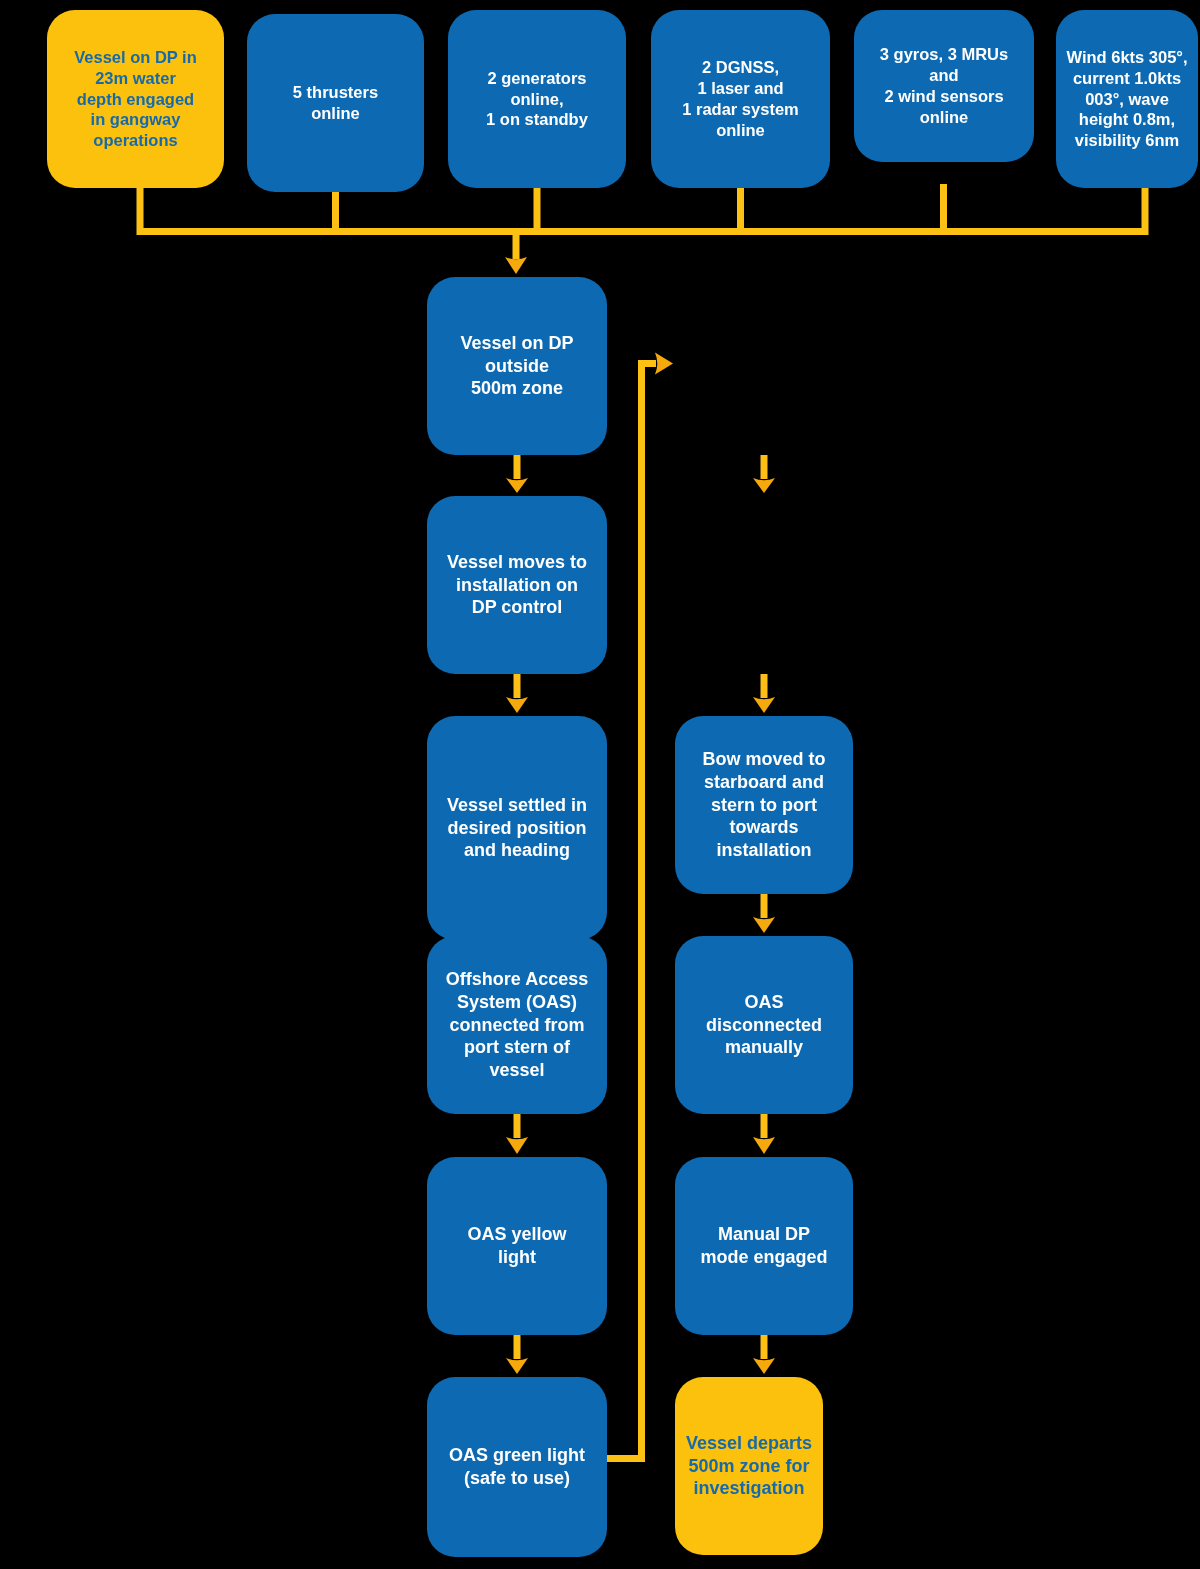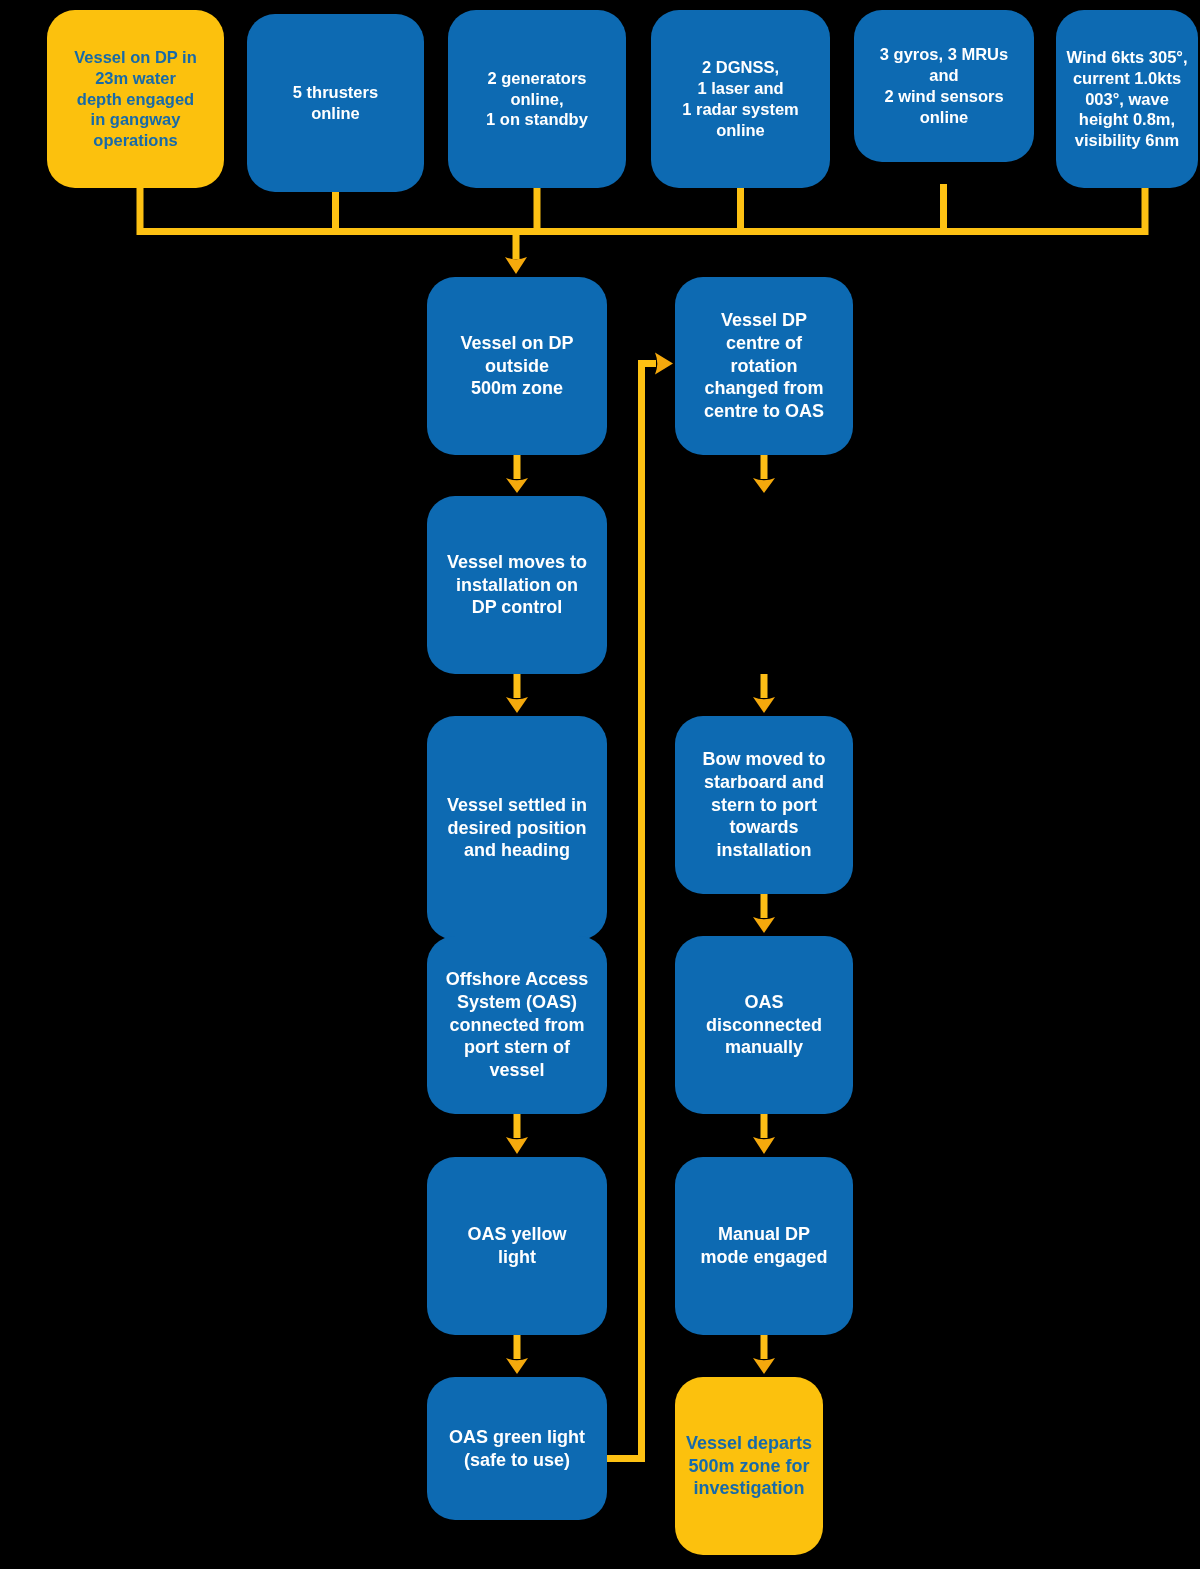--- a/index.html
+++ b/index.html
@@ -128,32 +128,25 @@
     <span class="txt">Offshore Access
 System (OAS)
 connected from
 port stern of
 vessel</span>
   </div>
   <div class="node blue col" style="left:383px;top:1157px;width:180px;height:178px">
     <span class="txt">OAS yellow
 light</span>
   </div>
-  <div class="node blue col" style="left:383px;top:1377px;width:180px;height:143px">
+  <div class="node blue col" style="left:383px;top:1377px;width:180px;height:180px">
     <span class="txt">OAS green light
 (safe to use)</span>
   </div>
 
-  <div class="node blue col" style="left:631px;top:277px;width:178px;height:178px">
-    <span class="txt">Vessel DP
-centre of
-rotation
-changed from
-centre to OAS</span>
-  </div>
   <div class="node blue col" style="left:631px;top:716px;width:178px;height:178px">
     <span class="txt">Bow moved to
 starboard and
 stern to port
 towards
 installation</span>
   </div>
   <div class="node blue col" style="left:631px;top:936px;width:178px;height:178px">
     <span class="txt">OAS
 disconnected

